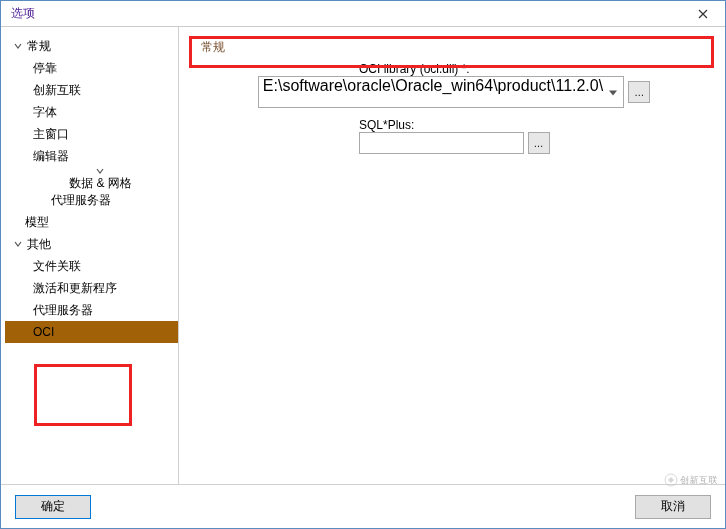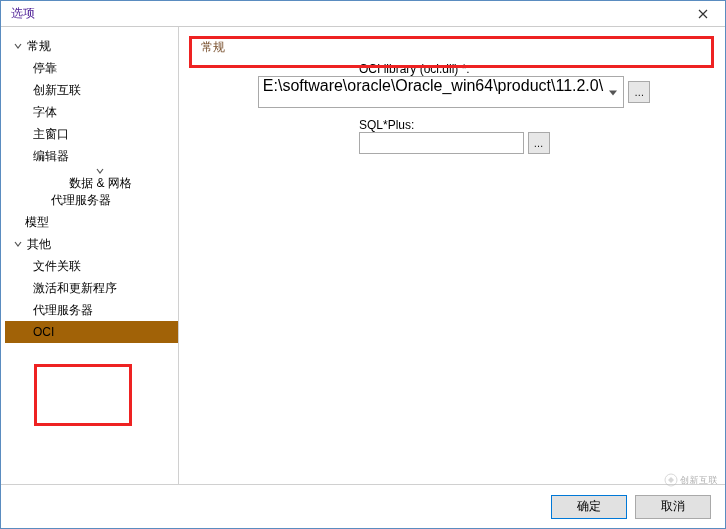--- a/index.html
+++ b/index.html
@@ -151,21 +151,21 @@
 .note {
   color: #000;
   margin-top: auto;
   padding-bottom: 10px;
 }
 .footer {
   height: 44px;
   border-top: 1px solid #d0d0d0;
   display: flex;
   align-items: center;
-  justify-content: flex-end;
+  justify-content: space-between;
   padding: 0 14px;
   gap: 8px;
   background: #fff;
 }
 .dlg-btn {
   min-width: 76px;
   height: 24px;
   border: 1px solid #0078d7;
   background: #e1e1e1;
   font-size: 12px;

